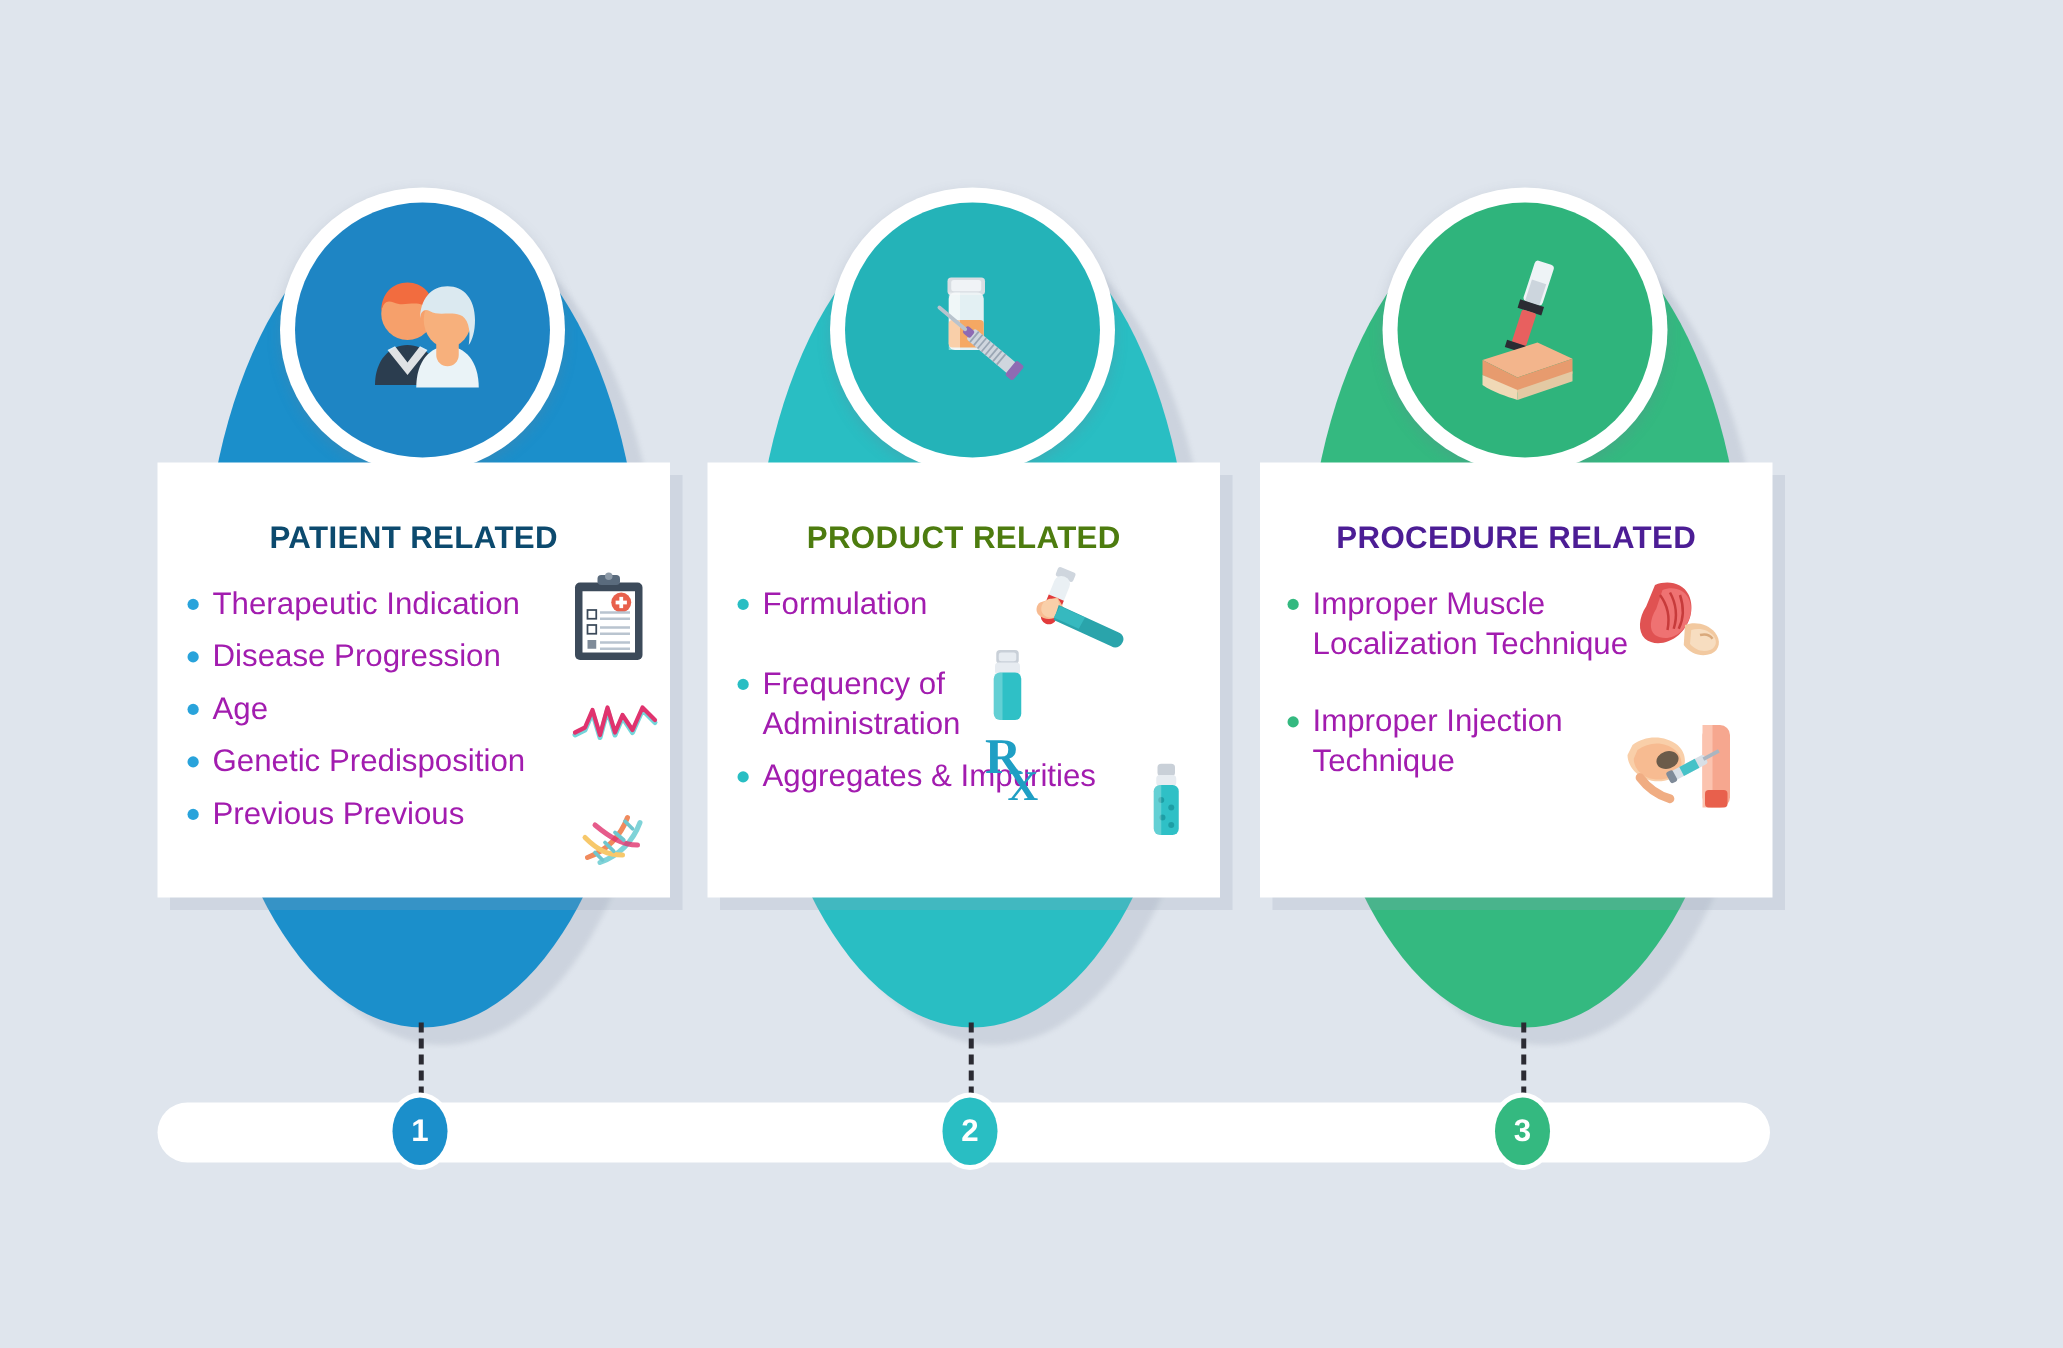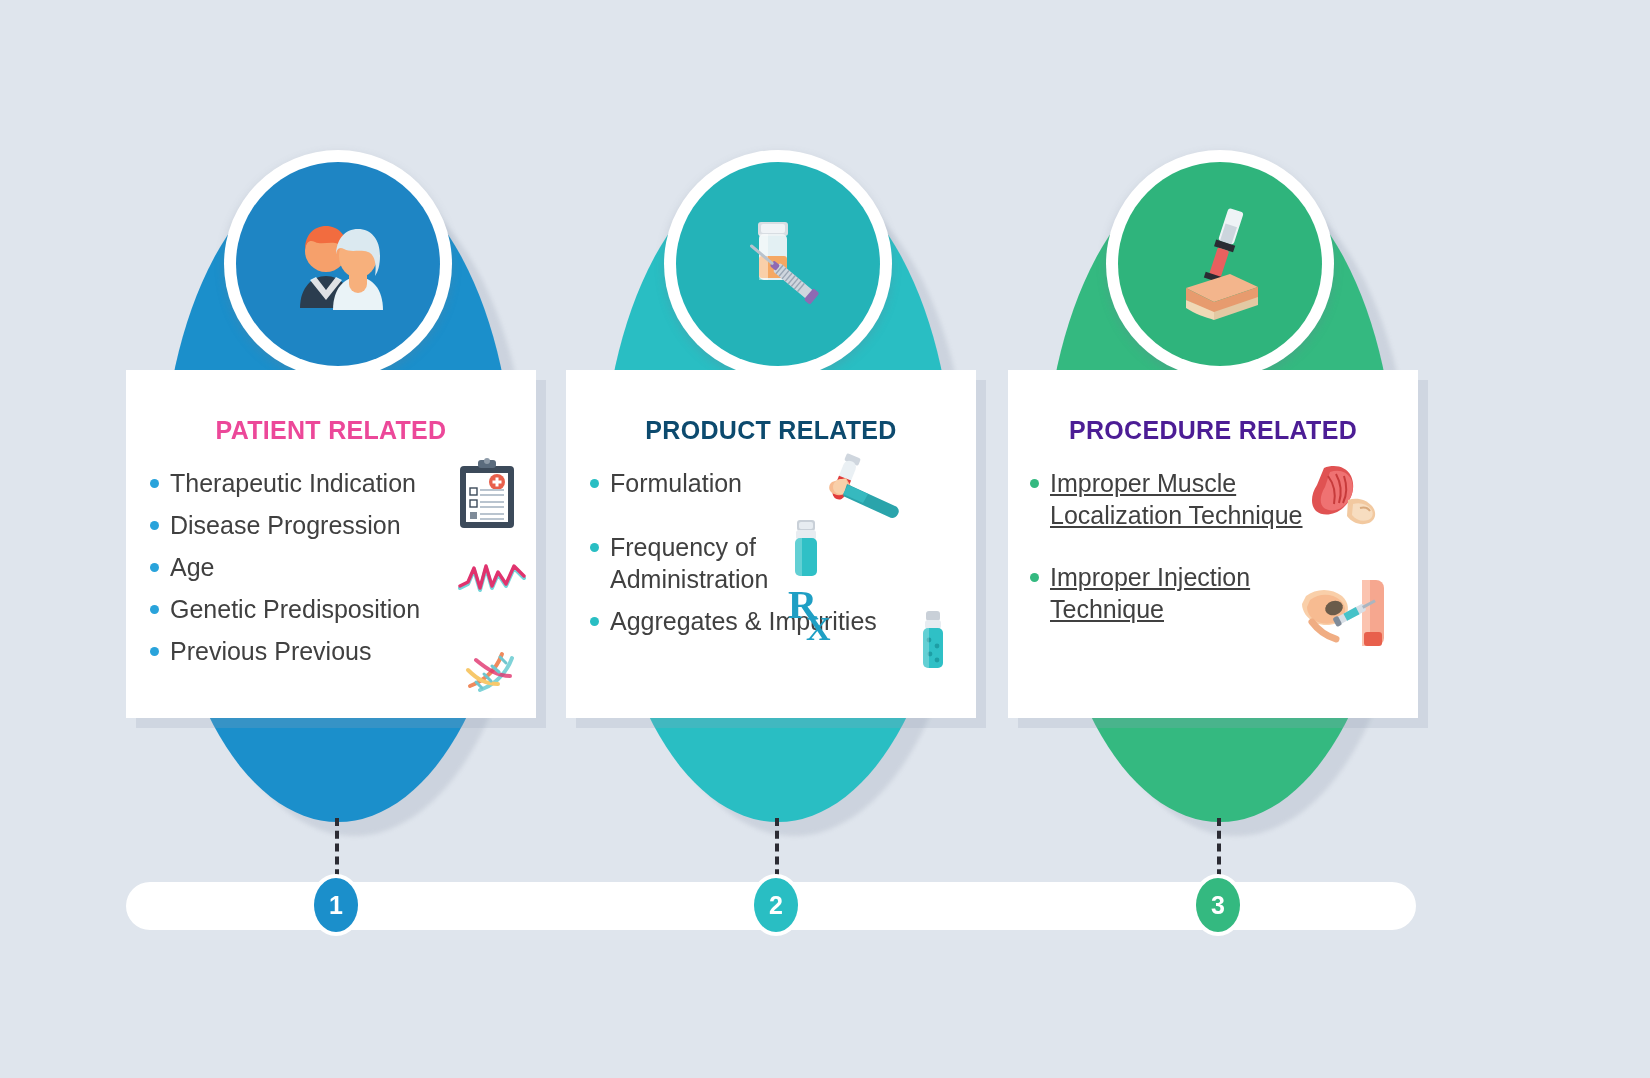--- a/index.html
+++ b/index.html
@@ -69,30 +69,30 @@
     letter-spacing:.3px;
     margin-bottom:22px;
     white-space:nowrap;
   }
   .items { list-style:none; position:relative; }
   .items li {
     position:relative;
     padding-left:22px;
     font-size:25px;
     line-height:1.28;
-    color:#404040;
+    color:#a21caf;
     margin-bottom:10px;
   }
   .items li .dot {
     position:absolute;
     left:2px; top:12px;
     width:9px; height:9px;
     border-radius:50%;
   }
-  .c3 .items li { margin-bottom:30px; padding-left:20px; font-size:25px;text-decoration:underline; }
+  .c3 .items li { margin-bottom:30px; padding-left:20px; font-size:25px; }
   .c3 .items li .dot { left:0; }
 
   
   .deco { position:absolute; pointer-events:none; }
 
   
   .dash {
     position:absolute;
     left:209px; top:818px;
     width:0; height:72px;
@@ -150,21 +150,21 @@
           <path d="M46 74l2 12 2-12z" fill="#2b3d4f"></path>
           <path d="M55 106c0-21 11-33 25-33s25 12 25 33z" fill="#eaf3f7"></path>
           <ellipse cx="80" cy="52" rx="19" ry="22" fill="#f7b07c"></ellipse>
           <path d="M58 52c0-17 9-27 22-27s22 10 22 27c0 9-2 16-5 20 2-13-1-22-7-24-8-3-17 1-24-3-5-3-8 1-8 7z" fill="#dbe9f0"></path>
           <path d="M71 70h18v10a9 9 0 0 1-18 0z" fill="#f7b07c"></path>
         </svg>
       </div>
     </div>
 
     <div class="card">
-      <div class="card-title" style="color:#ec4899">PATIENT RELATED</div>
+      <div class="card-title" style="color:#0c4a6e">PATIENT RELATED</div>
       <ul class="items">
         <li><span class="dot" style="background:#29a3db"></span><span>Therapeutic Indication</span></li>
         <li><span class="dot" style="background:#29a3db"></span><span>Disease Progression</span></li>
         <li><span class="dot" style="background:#29a3db"></span><span>Age</span></li>
         <li><span class="dot" style="background:#29a3db"></span><span>Genetic Predisposition</span></li>
         <li><span class="dot" style="background:#29a3db"></span><span>Previous Previous</span></li>
       </ul>
 
       <svg class="deco" style="left:330px; top:88px;" width="62" height="72" viewBox="0 0 62 72">
         <rect x="4" y="8" width="54" height="62" rx="4" fill="#3c4a5a"></rect>
@@ -235,21 +235,21 @@
             </g>
             <rect x="94" y="72" width="8" height="15" rx="2" fill="#8e6ab3"></rect>
             <rect x="46" y="76" width="8" height="7" rx="2" fill="#8e6ab3"></rect>
             <rect x="18" y="78" width="30" height="3" rx="1.5" fill="#b9c3cd"></rect>
           </g>
         </svg>
       </div>
     </div>
 
     <div class="card">
-      <div class="card-title" style="color:#0c4a6e">PRODUCT RELATED</div>
+      <div class="card-title" style="color:#4d7c0f">PRODUCT RELATED</div>
       <ul class="items">
         <li><span class="dot" style="background:#29bec3"></span><span>Formulation</span></li>
         <li style="max-width:215px;margin-top:32px;"><span class="dot" style="background:#29bec3"></span><span>Frequency of Administration</span></li>
         <li><span class="dot" style="background:#29bec3"></span><span>Aggregates &amp; Impurities</span></li>
       </ul>
 
       <svg class="deco" style="left:248px; top:82px;" width="92" height="72" viewBox="0 0 92 72">
         <g transform="rotate(22 30 30)">
           <rect x="22" y="2" width="15" height="8" rx="2" fill="#cfd6de"></rect>
           <rect x="23" y="8" width="13" height="40" rx="6" fill="#eaf0f4"></rect>

